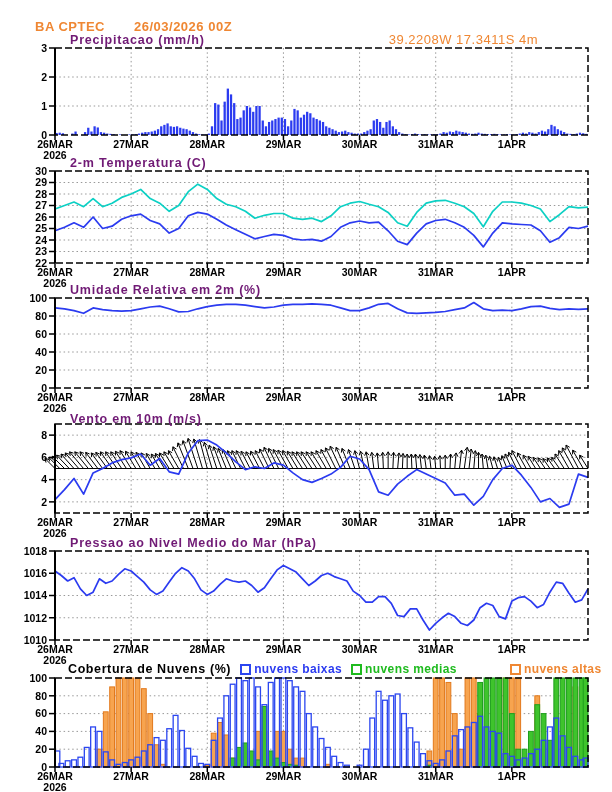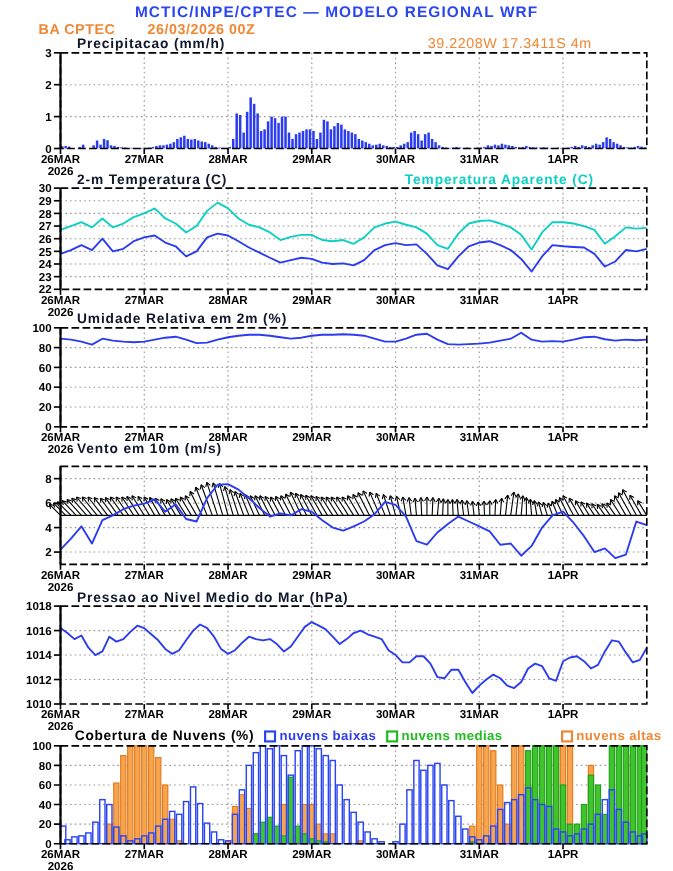--- a/index.html
+++ b/index.html
@@ -4,46 +4,44 @@
 <style>
   html,body{margin:0;padding:0;background:#fff;}
   body{width:612px;height:792px;font-family:"Liberation Sans",sans-serif;}
   .page{position:relative;width:612px;height:792px;background:#fff;overflow:hidden;}
   svg text{font-family:"Liberation Sans",sans-serif;font-weight:bold;font-size:10.5px;fill:#000;}
   .hdr-title{position:absolute;top:2px;left:0;width:612px;text-align:center;color:#2b46f0;
              font-weight:bold;font-size:14px;letter-spacing:1px;white-space:nowrap;}
   .hdr-station{position:absolute;top:19px;left:35px;color:#ef8733;font-weight:bold;font-size:13px;letter-spacing:0.5px;}
   .hdr-date{position:absolute;top:19px;left:134px;color:#ef8733;font-weight:bold;font-size:13px;letter-spacing:0.5px;}
   .coords{position:absolute;top:32px;right:74px;color:#ef8733;font-weight:normal;font-size:13px;letter-spacing:0.5px;}
-  .ptitle{position:absolute;left:70px;color:#0f172a;font-weight:bold;font-size:12.5px;
+  .ptitle{position:absolute;left:70px;color:#701a75;font-weight:bold;font-size:12.5px;
           letter-spacing:0.8px;white-space:nowrap;z-index:2;}
   .ptitle.right{left:auto;right:72px;}
   .cyan{color:#0cd0c4;}
   .cloudhdr{position:absolute;left:68px;top:662px;display:flex;align-items:center;gap:9px;z-index:2;white-space:nowrap;}
   .cloudhdr .ctitle{font-weight:bold;font-size:12.5px;letter-spacing:0.6px;color:#000;}
   .legend-item{display:flex;align-items:center;gap:3px;font-weight:bold;font-size:12px;letter-spacing:0.4px;}
   .sq{width:7px;height:7px;border:2px solid;display:inline-block;background:#fff;}
   .li-low{color:#2b3bf0;text-align:center;}  .li-low .sq{border-color:#2b46f0;}
   .li-mid{color:#1fbb1f;}  .li-mid .sq{border-color:#1fbb1f;}
   .li-high{color:#ef8733;padding-left:44px;} .li-high .sq{border-color:#ef8733;}
 </style>
 </head>
 <body>
 
 <div class="page">
-  <div class="hdr-title">MCTIC/INPE/CPTEC — MODELO REGIONAL WRF</div>
   <div class="hdr-station">BA CPTEC</div>
   <div class="hdr-date">26/03/2026 00Z</div>
   <div class="coords">39.2208W 17.3411S 4m</div>
 
   <div class="ptitle" style="top:33px;">Precipitacao (mm/h)</div>
   <div class="ptitle" style="top:156px;">2-m Temperatura (C)</div>
-  <div class="ptitle right cyan" style="top:156px;">Temperatura Aparente (C)</div>
   <div class="ptitle" style="top:283px;">Umidade Relativa em 2m (%)</div>
-  <div class="ptitle" style="top:401px;">Vento em 10m (m/s)</div>
+  <div class="ptitle" style="top:412px;">Vento em 10m (m/s)</div>
   <div class="ptitle" style="top:536px;">Pressao ao Nivel Medio do Mar (hPa)</div>
 
   <div class="cloudhdr">
     <span class="ctitle">Cobertura de Nuvens (%)</span>
     <span class="legend-item li-low">
       <span class="sq"></span>
       <span>nuvens baixas</span>
     </span>
     <span class="legend-item li-mid">
       <span class="sq"></span>

